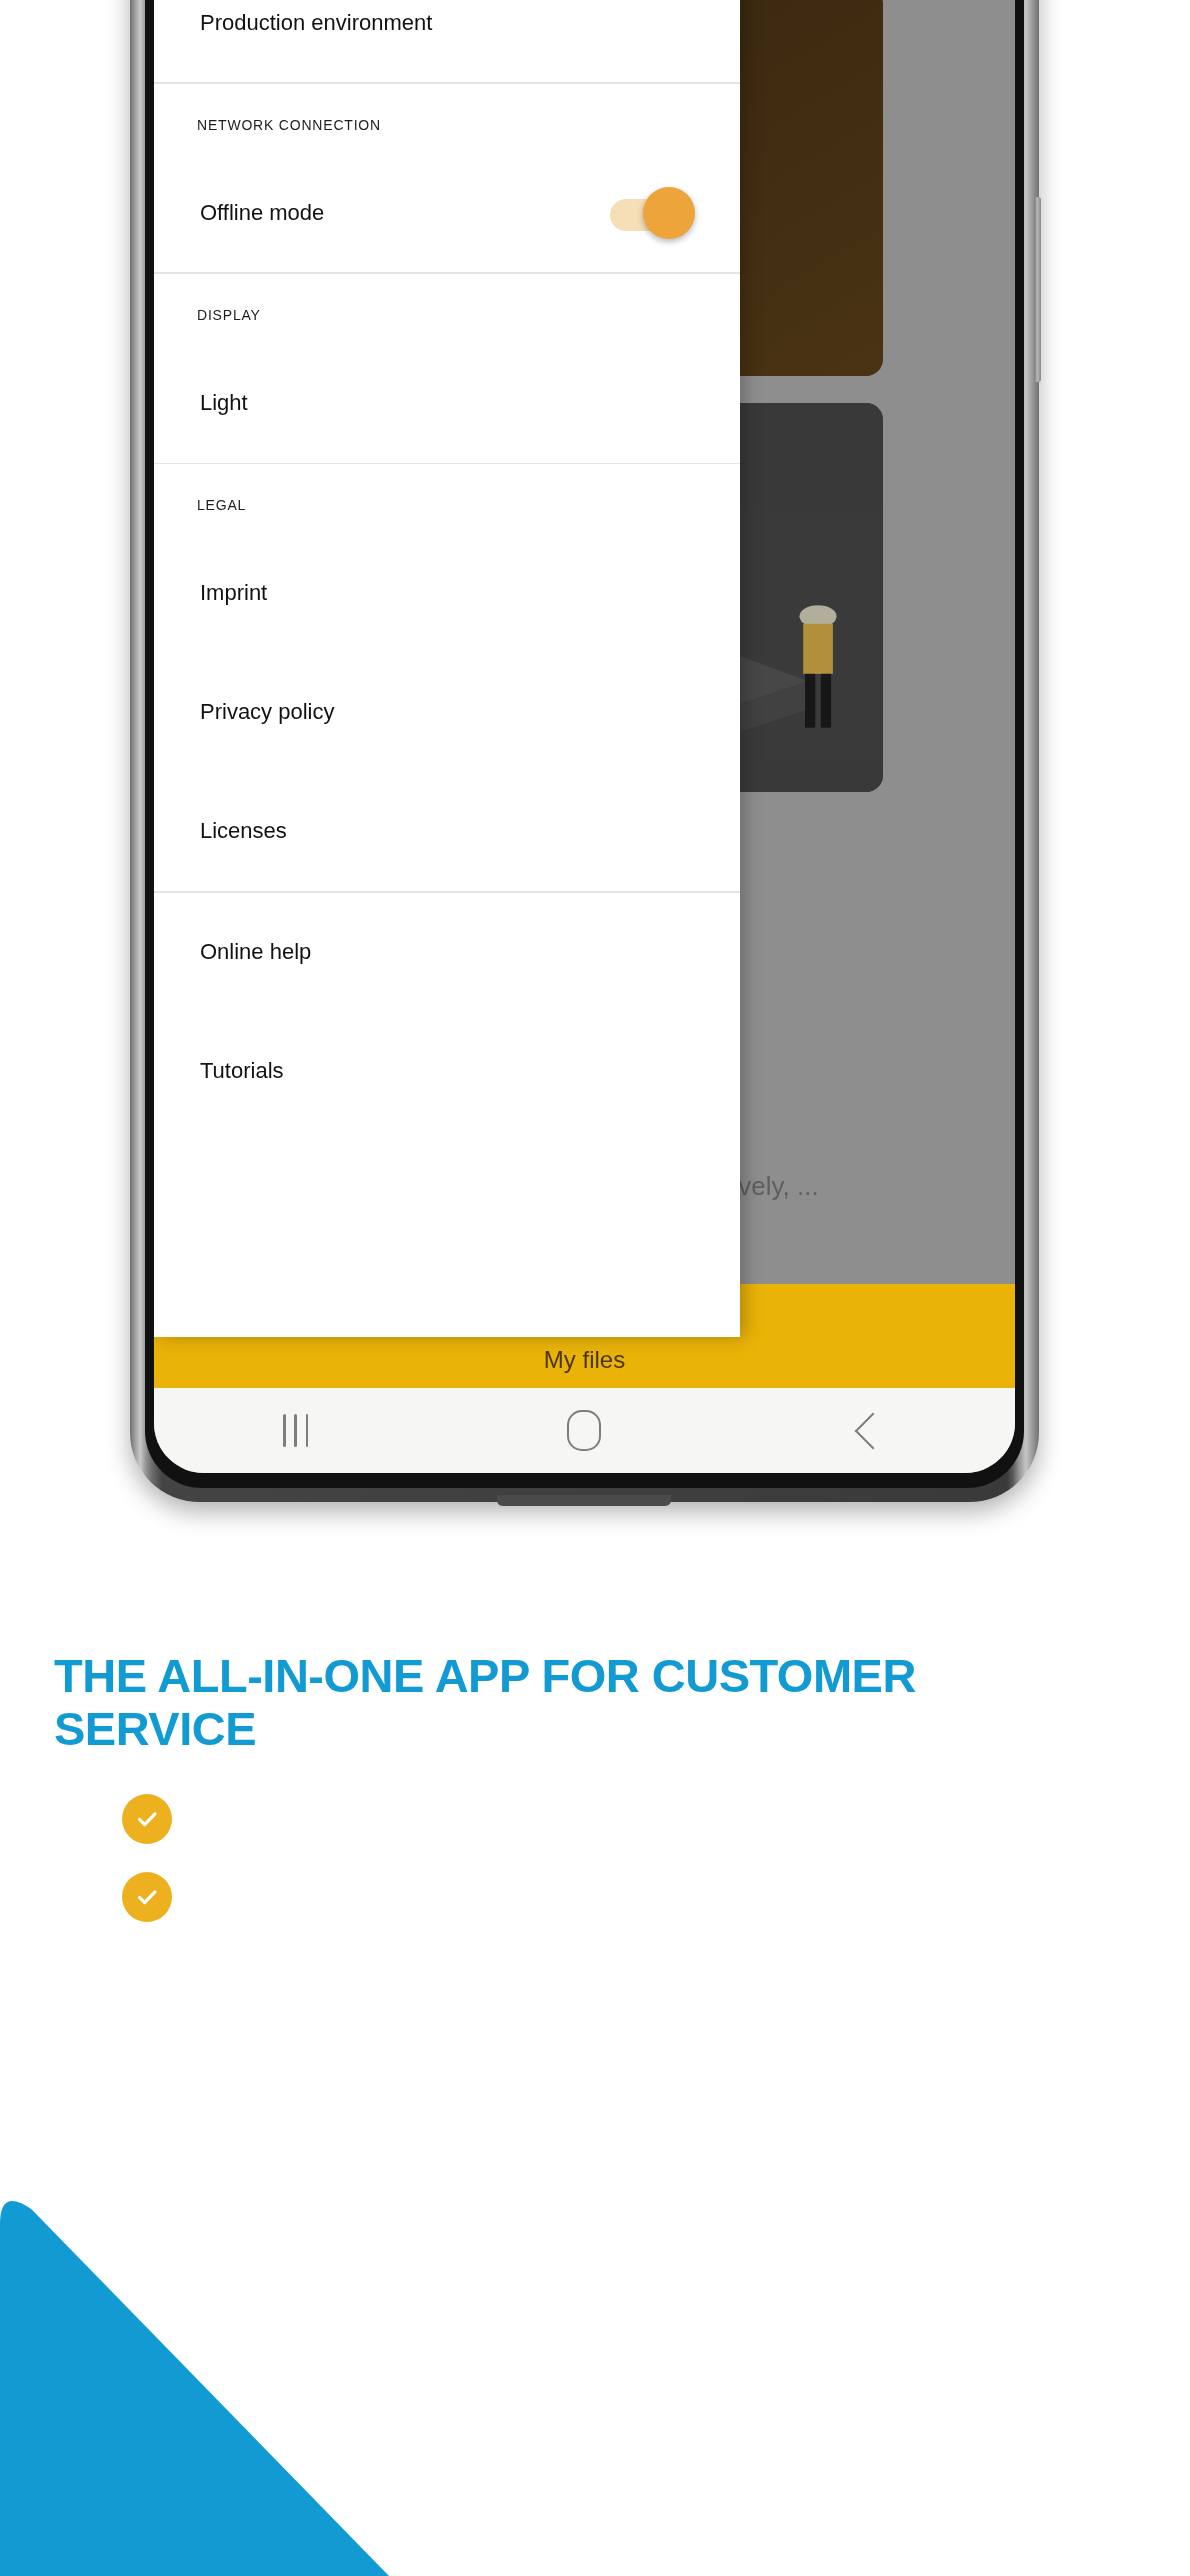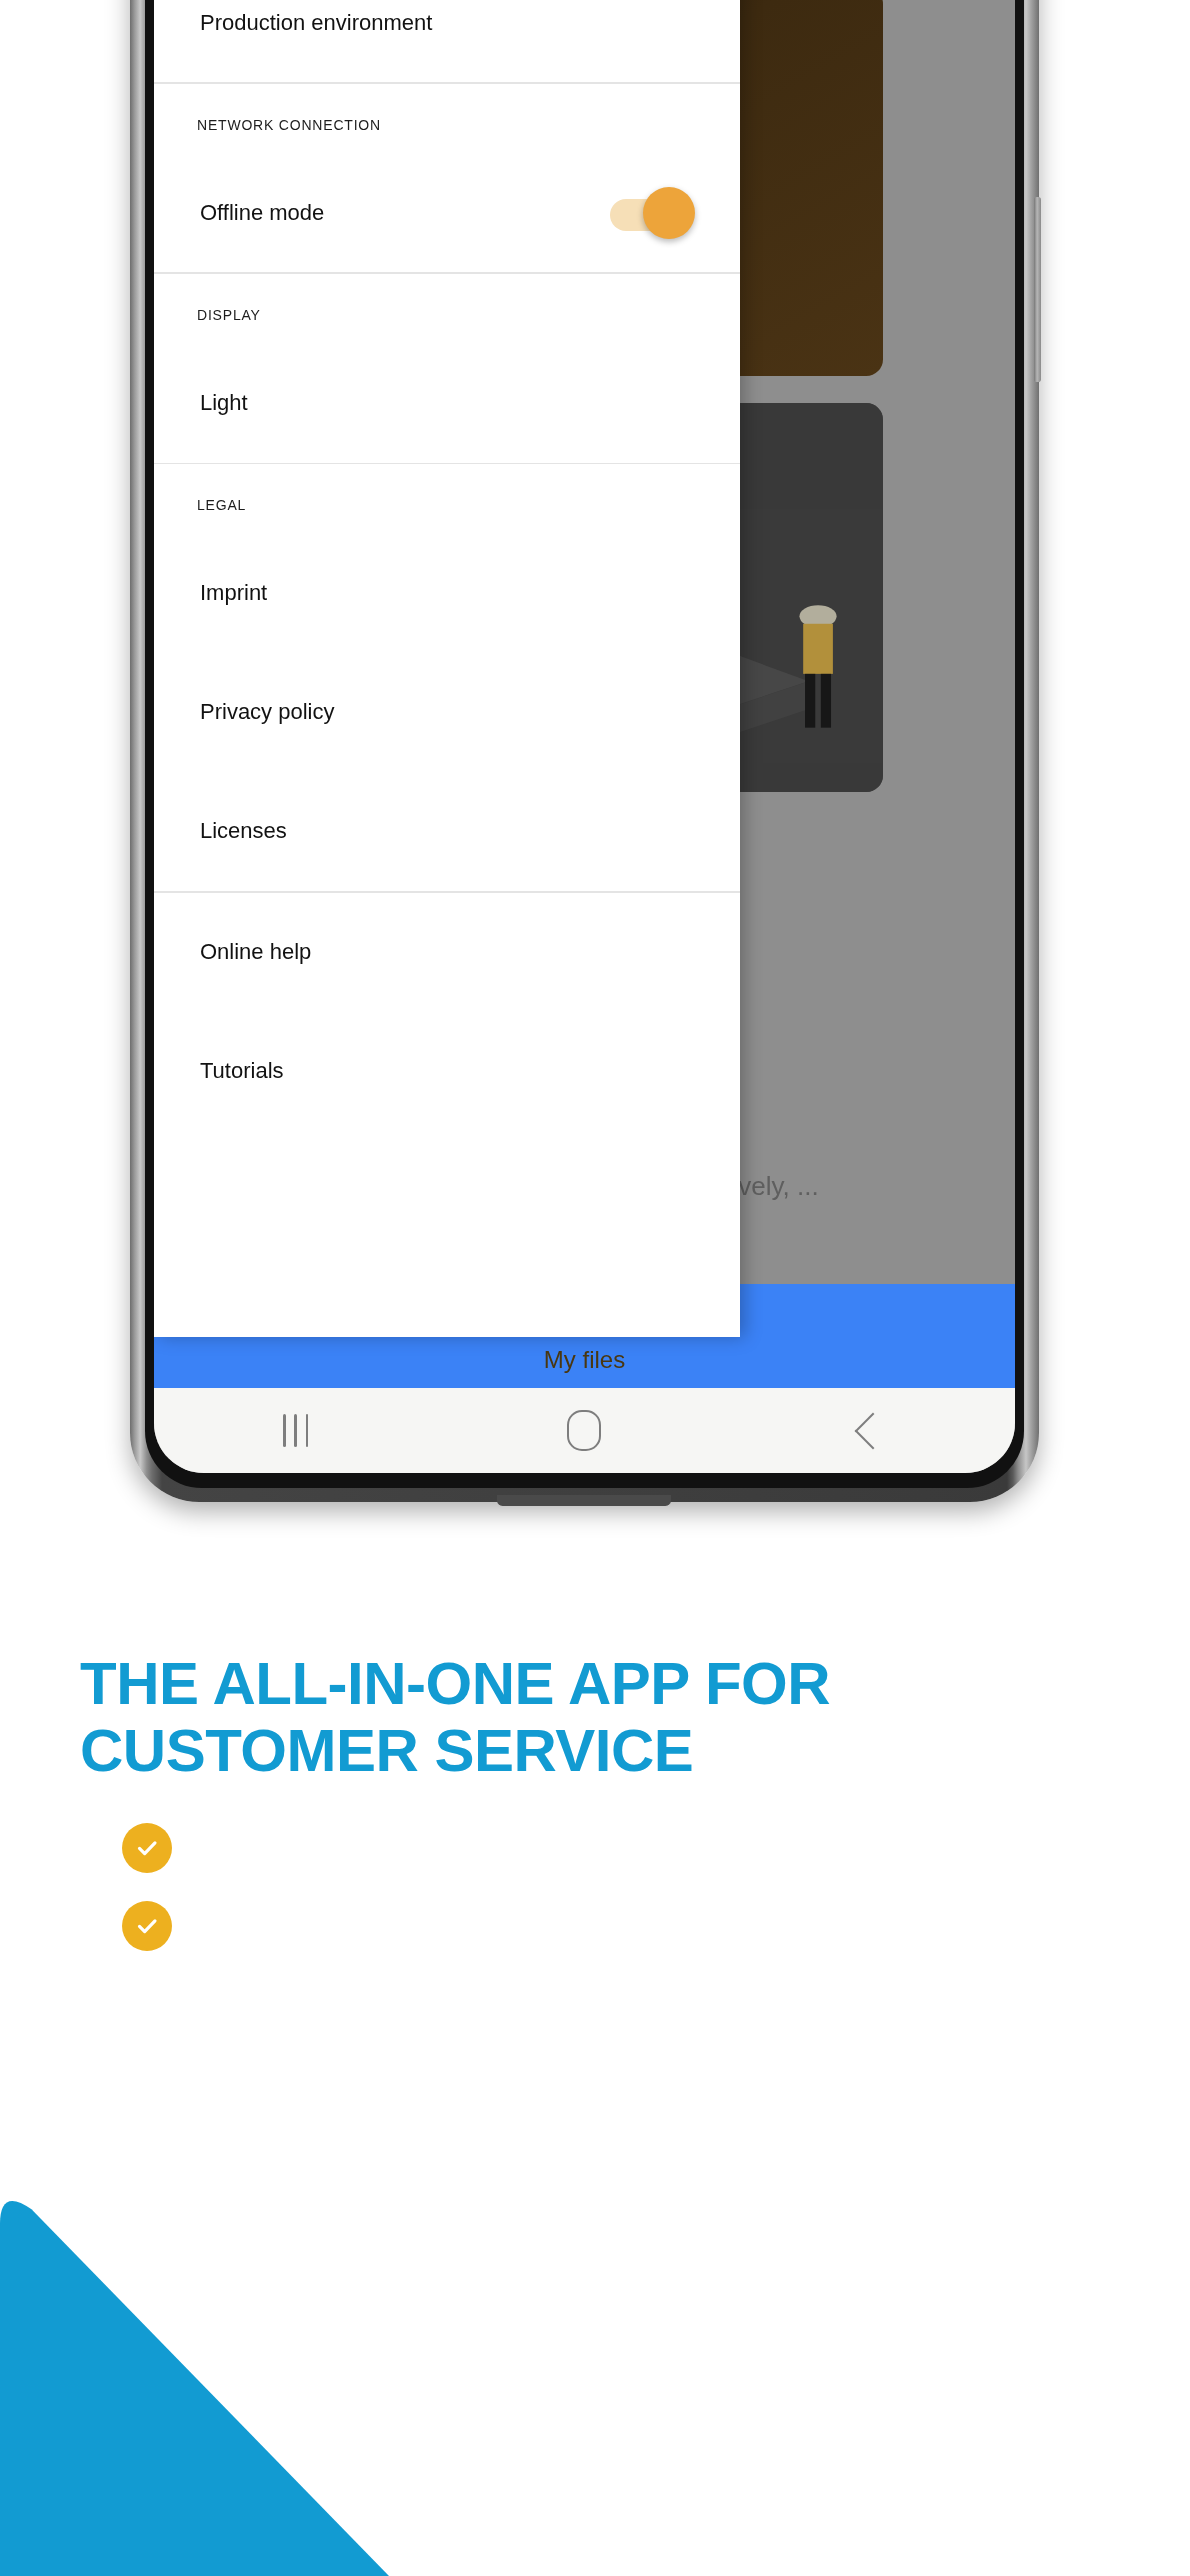--- a/index.html
+++ b/index.html
@@ -142,21 +142,21 @@
   .ob-sub {
     position: absolute; left: 37px; top: 334px;
     font-size: 26px; color: #5f5f5f; line-height: 1.35;
     width: 649px;
   }
 
   
   #tab-bar {
     position: absolute;
     left: 0; right: 0; bottom: 85px; height: 104px;
-    background: #3b82f6;
+    background: #eab308;
     display: flex; align-items: center; justify-content: center;
   }
   .tab-item {
     display: flex; flex-direction: column; align-items: center; gap: 7.4px;
     color: #3c2c08;
   }
   .tab-label { font-size: 24px; color: #4a3710; }
 
   
   #nav-bar {
@@ -236,22 +236,22 @@
   }
 
   
   #marketing {
     position: absolute;
     left: 0; top: 1576px;
     width: 1191px;
   }
   #headline {
     margin: 0;
-    padding: 74px 102px 0 80px;
-    font-size: 60px;
+    padding: 74px 102px 0 54px;
+    font-size: 47px;
     line-height: 1.12;
     font-weight: 800;
     letter-spacing: -0.5px;
     color: #129BD2;
     text-transform: uppercase;
   }
   #bullet-list {
     list-style: none;
     margin: 0;
     padding: 39px 0 0 122px;

